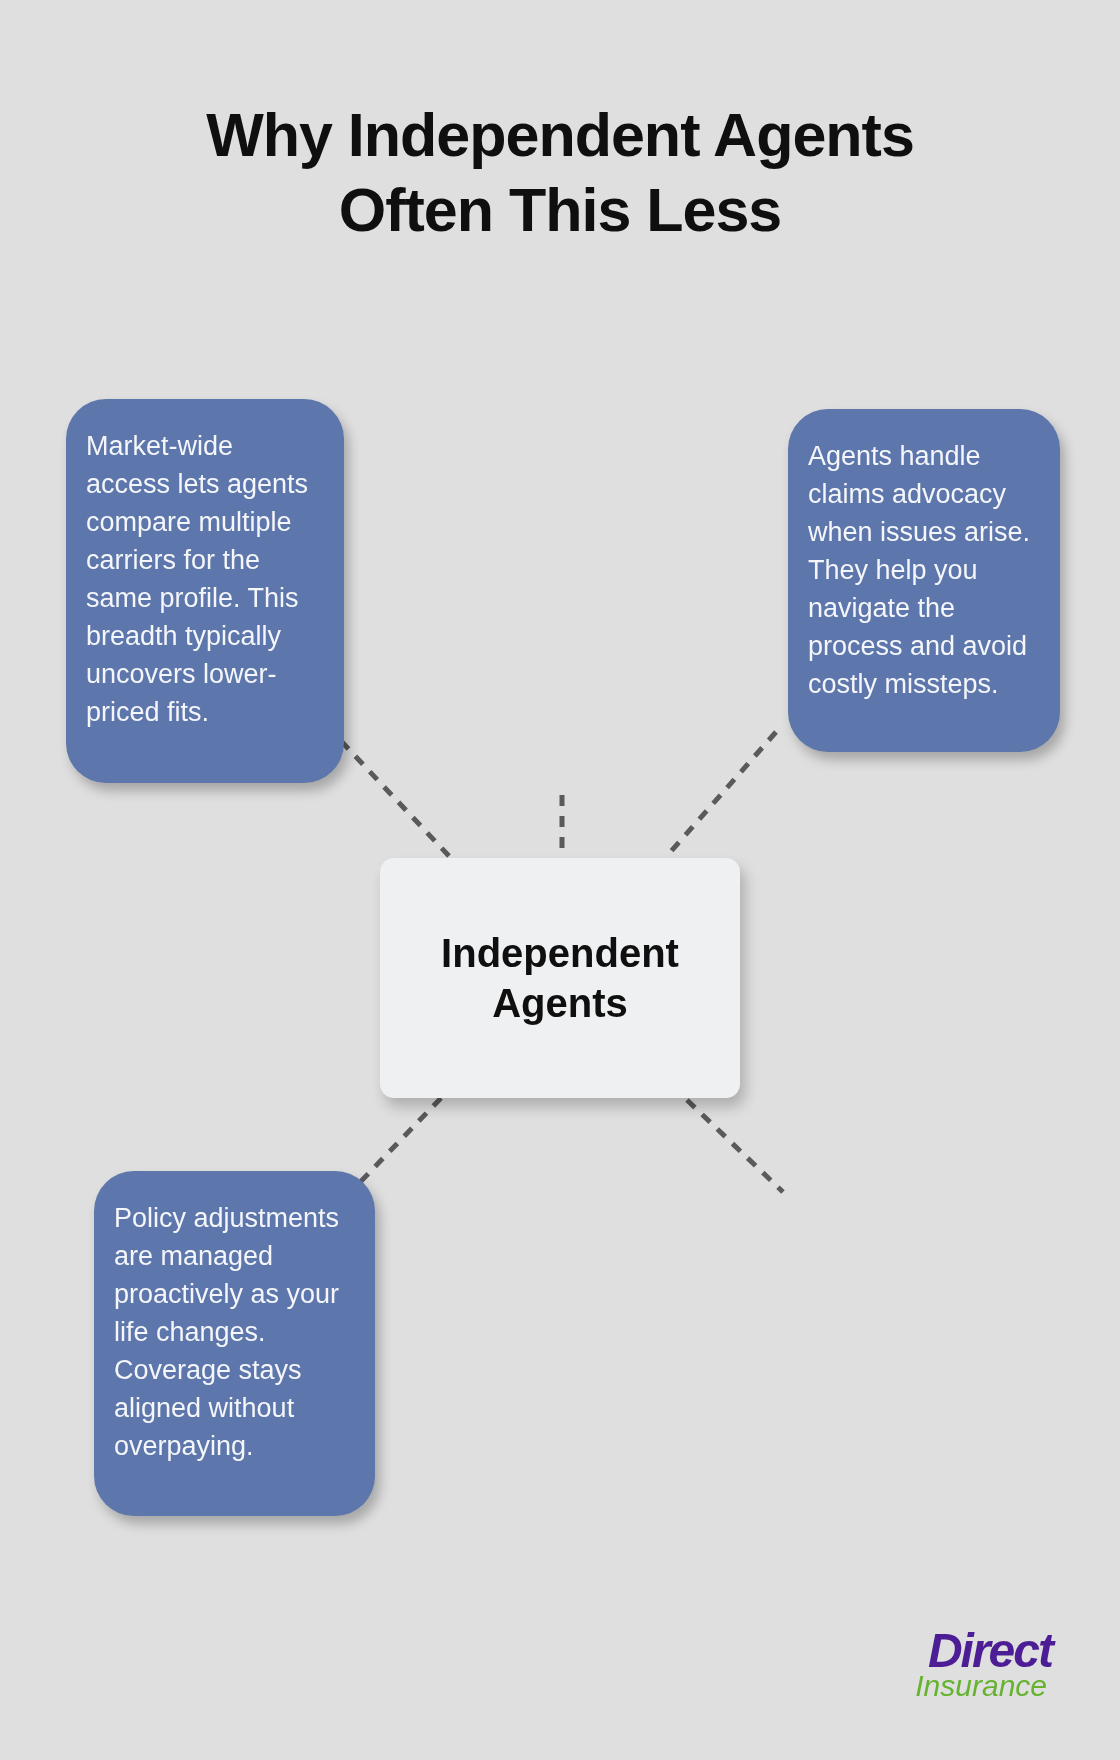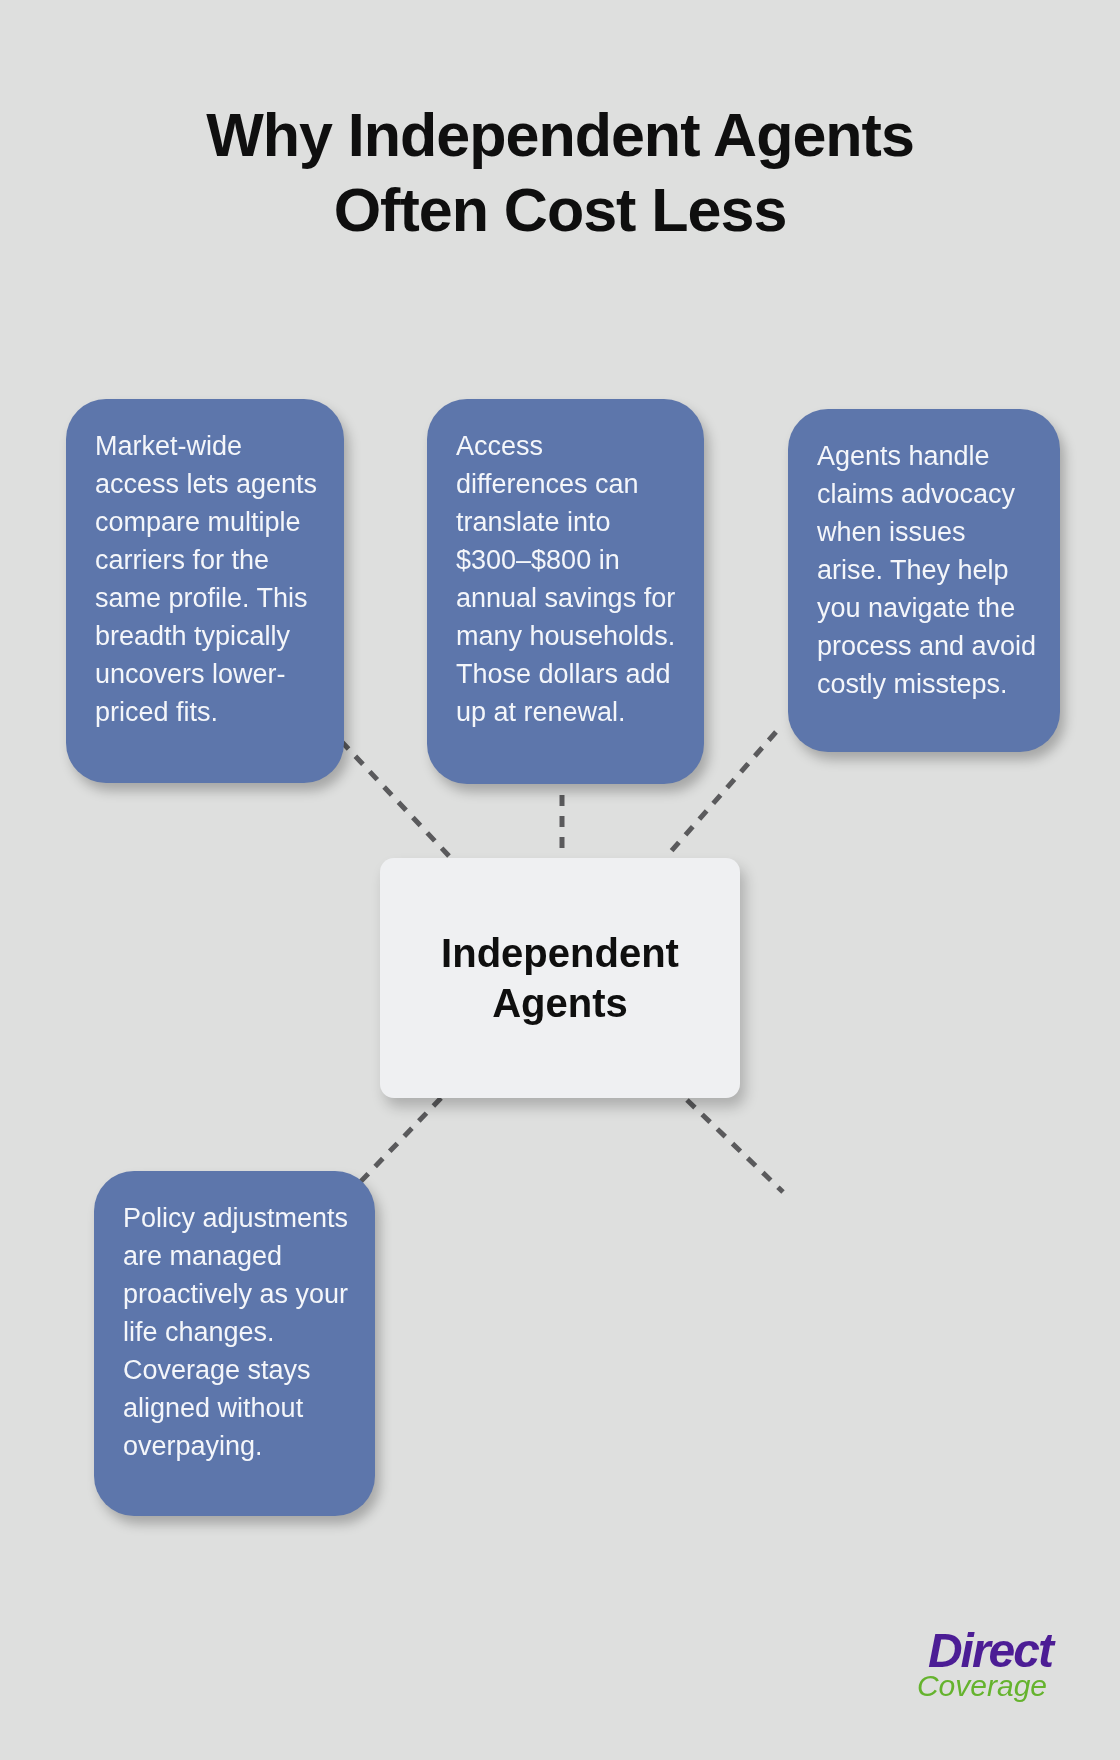--- a/index.html
+++ b/index.html
@@ -36,21 +36,21 @@
     stroke:var(--connector);
     stroke-width:5;
     stroke-dasharray:11 10;
     fill:none;
   }
   .bubble{
     position:absolute;
     background:var(--bubble);
     color:var(--bubble-text);
     border-radius:40px;
-    padding:28px 22px 30px 29px;
+    padding:28px 22px 30px 20px;
     font-size:27px; line-height:38px;
     box-shadow:5px 8px 12px rgba(0,0,0,0.25);
   }
   .bubble-top-left    { left:66px;  top:399px; width:278px; min-height:384px; }
   .bubble-top-center  { left:427px; top:399px; width:277px; min-height:385px; }
   .bubble-top-right   { left:788px; top:399px; width:272px; min-height:343px;margin-top:10px; }
   .bubble-bottom-left { left:62px;  top:1171px; width:281px; min-height:345px;margin-left:32px; }
   .bubble-bottom-right{ left:788px; top:1172px; width:271px; min-height:308px; }
   .center-node{
     position:absolute;
@@ -84,40 +84,39 @@
     color:var(--logo-green);
   }
 </style>
 </head>
 <body>
 
 <div class="canvas">
 
   <div class="title">
     <span>Why Independent Agents</span>
-    <span>Often Cost Less</span>
+    <span>Often This Less</span>
   </div>
 
   <svg class="connectors" width="1120" height="1760" viewBox="0 0 1120 1760">
     <line class="connector" x1="341" y1="741" x2="449" y2="856"></line>
     <line class="connector" x1="562" y1="795" x2="562" y2="849"></line>
     <line class="connector" x1="776" y1="732" x2="666" y2="857"></line>
     <line class="connector" x1="441" y1="1098" x2="342" y2="1201"></line>
     <line class="connector" x1="687" y1="1100" x2="783" y2="1192"></line>
   </svg>
 
   <div class="bubble bubble-top-left">Market-wide access lets agents compare multiple carriers for the same profile. This breadth typically uncovers lower-priced fits.</div>
 
-  <div class="bubble bubble-top-center">Access differences can translate into $300–$800 in annual savings for many households. Those dollars add up at renewal.</div>
 
   <div class="bubble bubble-top-right">Agents handle claims advocacy when issues arise. They help you navigate the process and avoid costly missteps.</div>
 
   <div class="bubble bubble-bottom-left">Policy adjustments are managed proactively as your life changes. Coverage stays aligned without overpaying.</div>
 
 
   <div class="center-node">Independent Agents</div>
 
   <div class="logo">
     <span class="logo-primary">Direct</span>
-    <span class="logo-secondary">Coverage</span>
+    <span class="logo-secondary">Insurance</span>
   </div>
 
 </div>
 
 </body></html>

